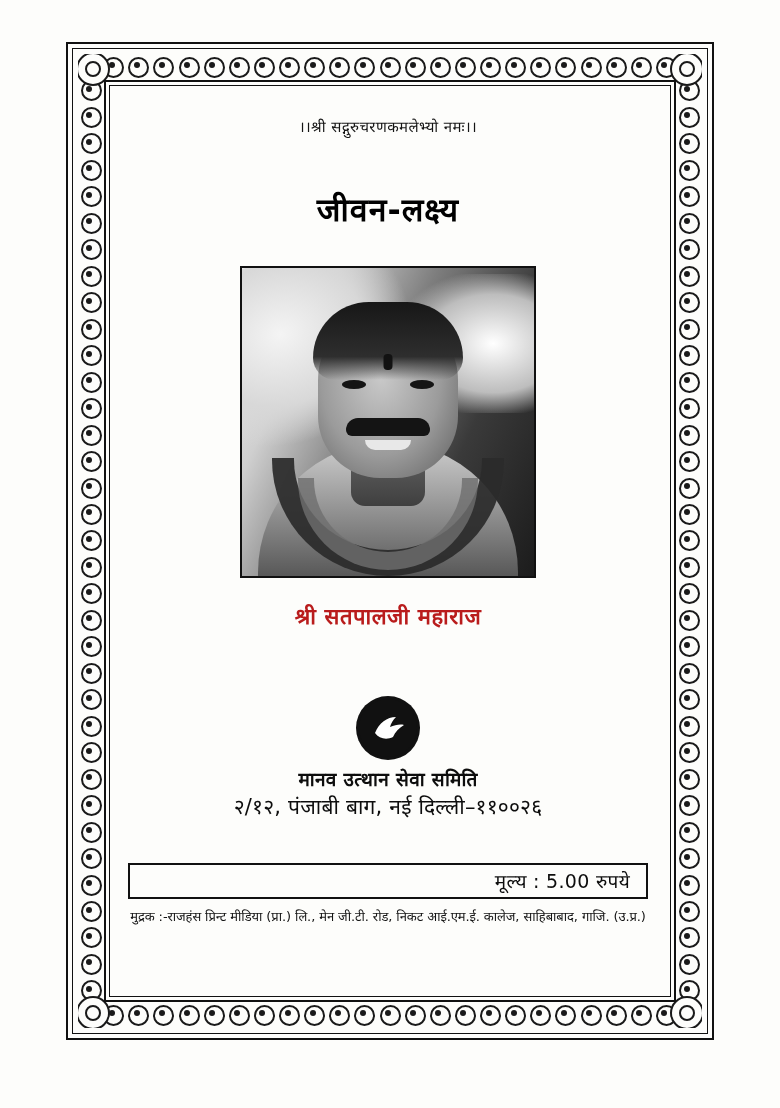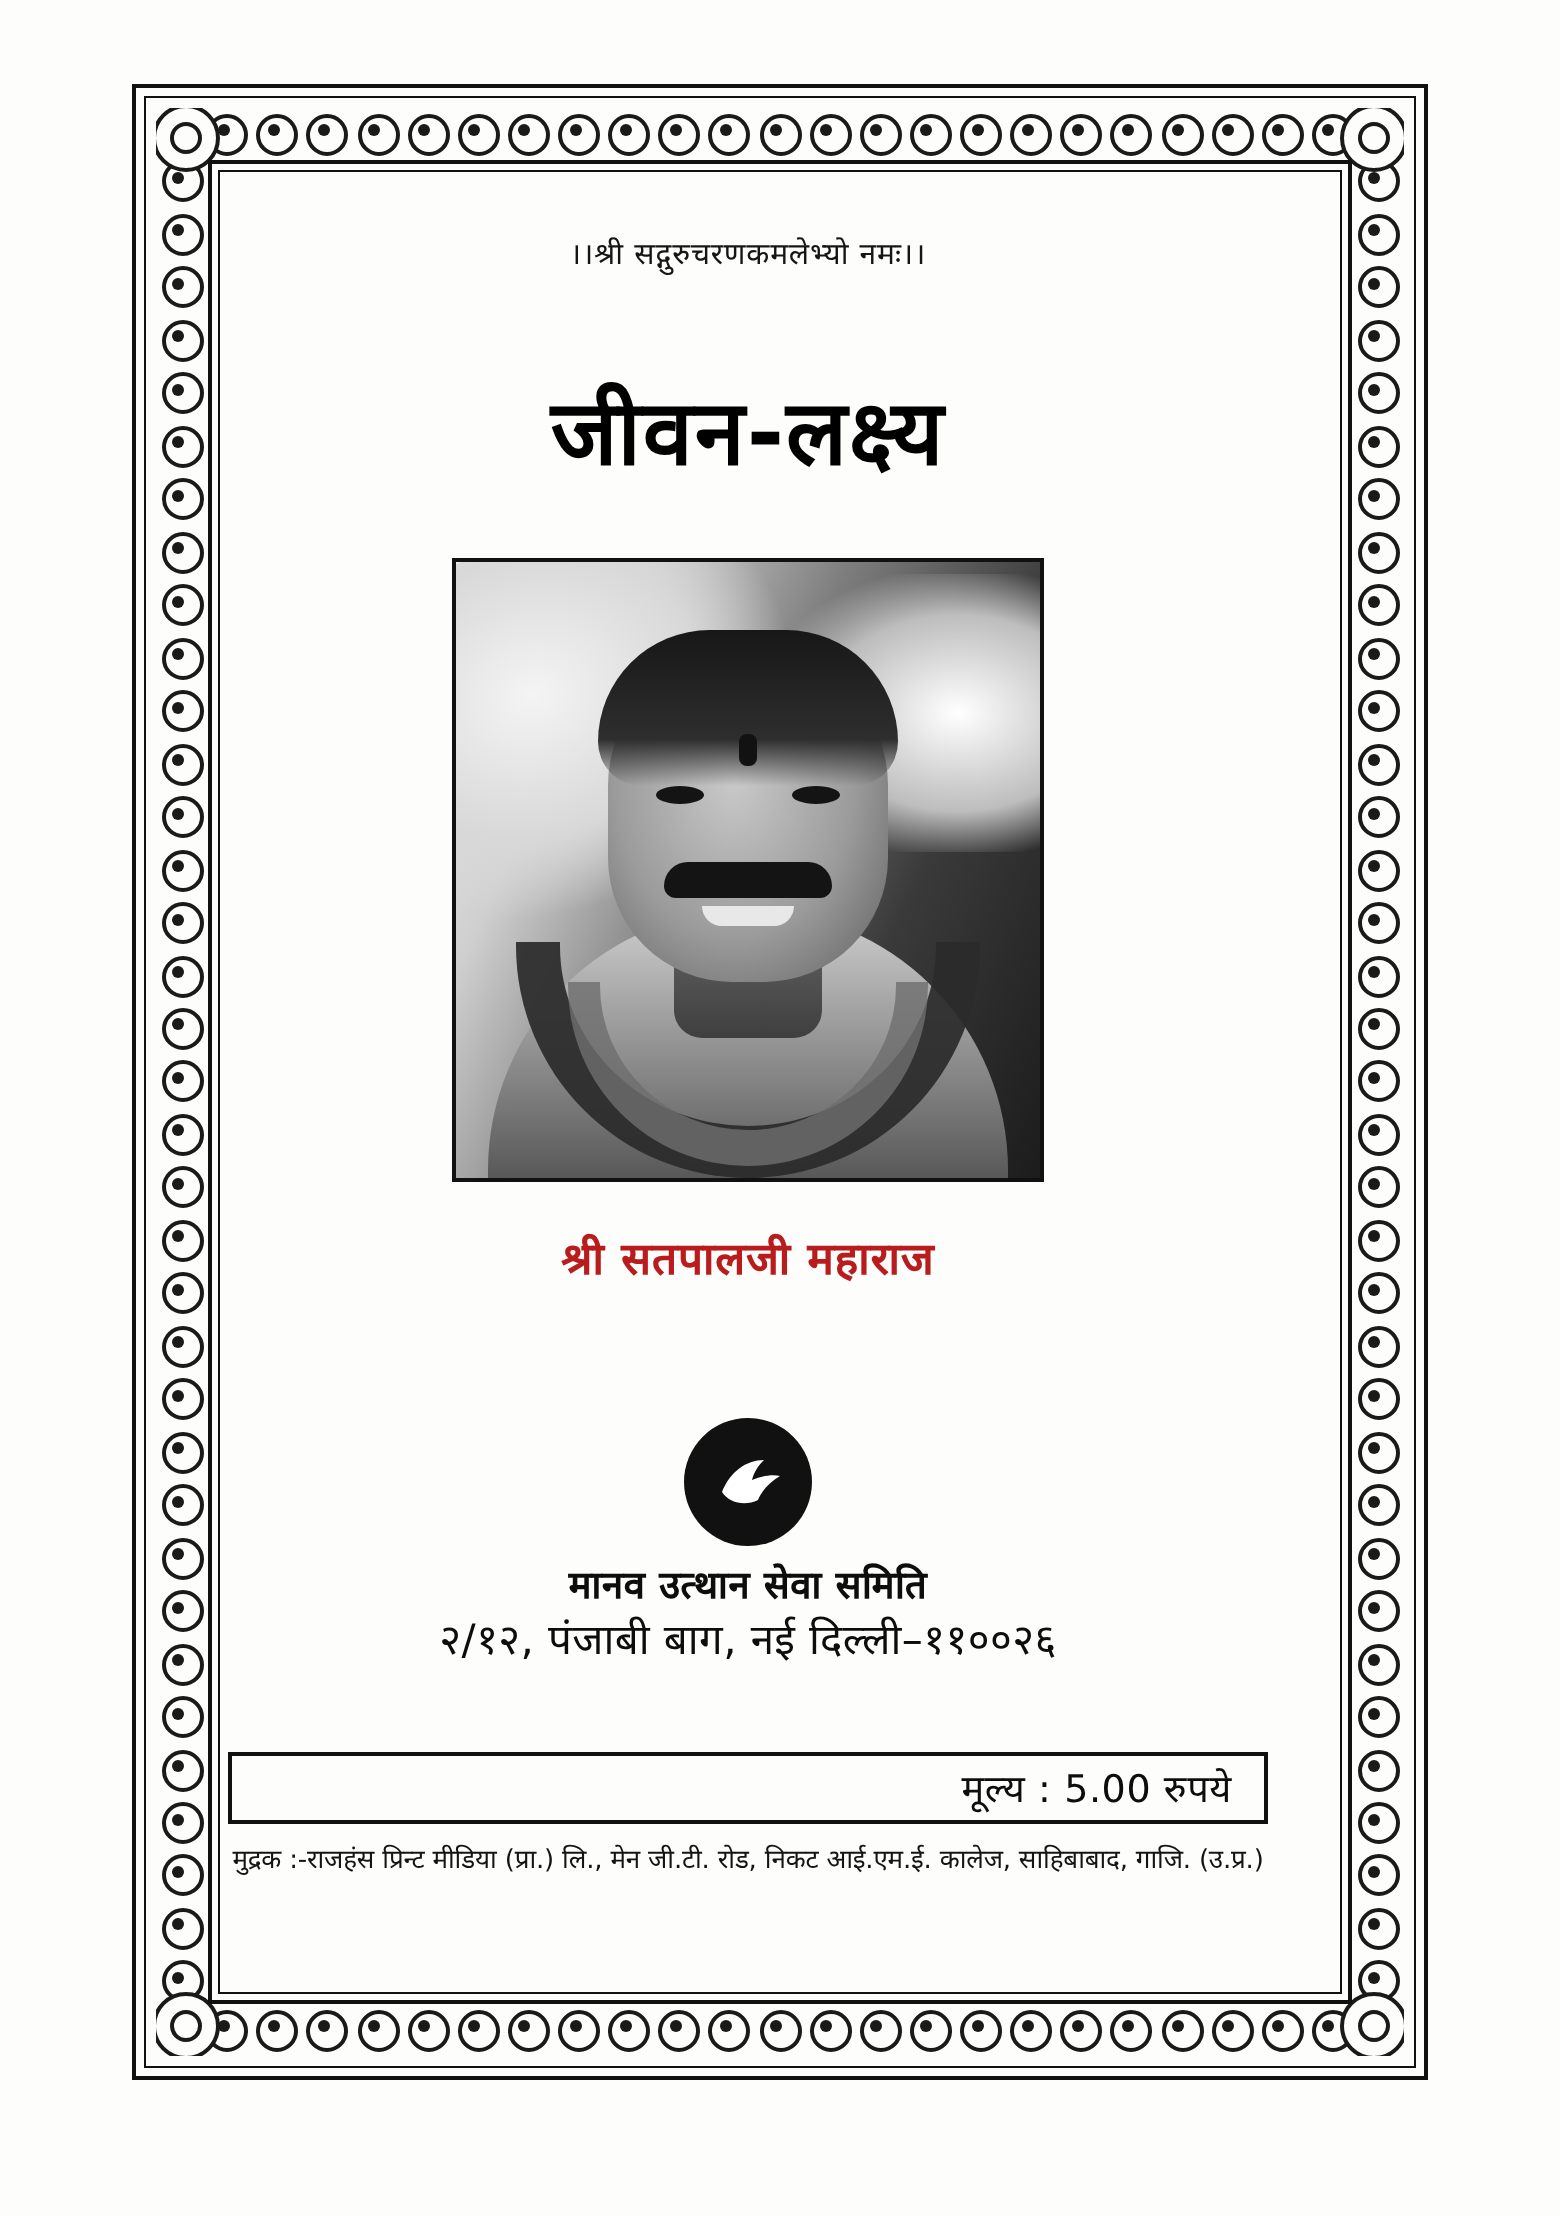--- a/index.html
+++ b/index.html
@@ -122,40 +122,40 @@
     border: 2px solid #1a1a1a;
   }
   .corner.tl { left: -2px; top: -2px; }
   .corner.tr { right: -2px; top: -2px; }
   .corner.bl { left: -2px; bottom: -2px; }
   .corner.br { right: -2px; bottom: -2px; }
 
   
   .content {
     position: absolute;
-    left: 88px;
+    left: 102px;
     top: 80px;
     width: 572px;
     height: 974px;
     box-sizing: border-box;
     padding: 22px 26px 10px 26px;
     text-align: center;
   }
 
   .invocation {
     font-family: "DejaVu Sans", sans-serif;
     font-size: 15px;
     letter-spacing: 0.4px;
     color: #151515;
     margin-top: 14px;
   }
 
   .book-title {
     font-family: "DejaVu Sans", sans-serif;
-    font-size: 45px;
+    font-size: 32px;
     font-weight: bold;
     letter-spacing: 1px;
     color: #000;
     margin-top: 58px;
     line-height: 1;
   }
 
   
   .portrait-wrap {
     margin-top: 40px;

